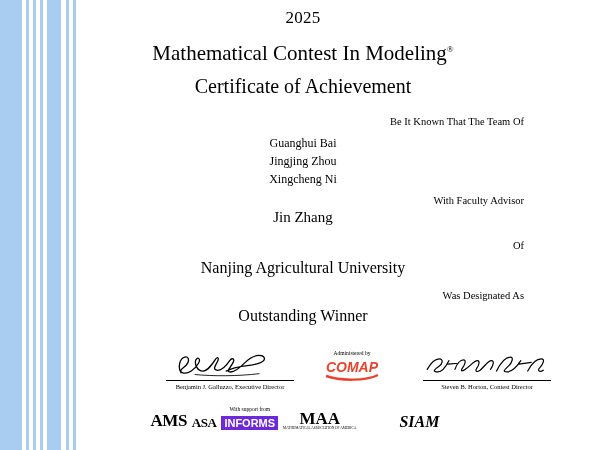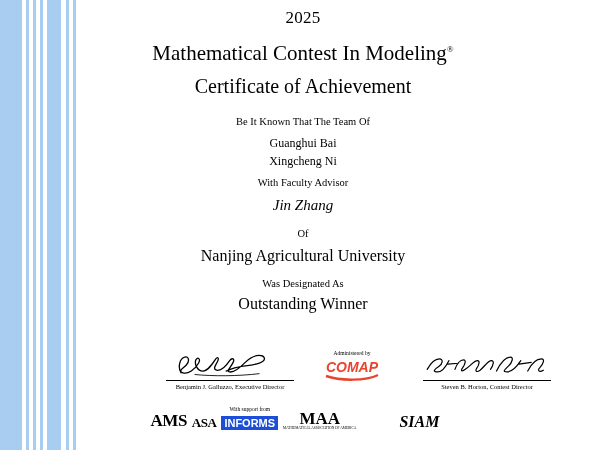--- a/index.html
+++ b/index.html
@@ -59,36 +59,36 @@
     vertical-align: super;
   }
   .title-sub {
     margin-top: 9px;
     font-size: 20px;
     color: #000;
   }
   .small-line {
     font-size: 10.5px;
     color: #000;
+    text-align: right;
   }
   .beit { margin-top: 18px; }
   .names {
     margin-top: 7px;
   }
   .name {
     font-size: 12px;
     line-height: 18px;
     color: #000;
   }
   .advisor-label { margin-top: 7px; }
   .advisor-name {
     font-size: 15px;
     line-height: 19px;
-    margin-top: 8px;
-    font-style: italic;
+    margin-top: 2px;
   }
   .of-label { margin-top: 13px; }
   .school {
     font-size: 16px;
     margin-top: 8px;
   }
   .designated-label { margin-top: 13px; }
   .award {
     font-size: 16px;
     margin-top: 6px;
@@ -194,20 +194,21 @@
     <div class="title-main">
       <span>Mathematical Contest In Modeling</span><span class="tm">®</span>
     </div>
 
     <div class="title-sub">Certificate of Achievement</div>
 
     <div class="small-line beit">Be It Known That The Team Of</div>
 
     <div class="names">
       <div class="name">Guanghui Bai</div>
+      <div class="name">Jingjing Zhou</div>
       <div class="name">Xingcheng Ni</div>
     </div>
 
     <div class="small-line advisor-label">With Faculty Advisor</div>
     <div class="advisor-name">Jin Zhang</div>
 
     <div class="small-line of-label">Of</div>
     <div class="school">Nanjing Agricultural University</div>
 
     <div class="small-line designated-label">Was Designated As</div>
@@ -244,21 +245,21 @@
 
   <div class="sponsors">
     <span class="sponsor-row">
 
       <span class="logo-text" style="font-size:17px; letter-spacing:-0.5px;">AMS</span>
 
       <span class="logo-text" style="font-size:13px; letter-spacing:-0.5px;">ASA</span>
 
       <span class="sponsor-with-note">
         <span class="with-support" style="display:block;">With support from</span>
-        <span style="display:inline-block; background:#1d4ed8; color:#fff; font-family:'Liberation Sans', sans-serif; font-weight:bold; font-size:11px; padding:1px 3px;">INFORMS</span>
+        <span style="display:inline-block; background:#6d28d9; color:#fff; font-family:'Liberation Sans', sans-serif; font-weight:bold; font-size:11px; padding:1px 3px;">INFORMS</span>
       </span>
 
       <span class="logo-text" style="font-size:17px;">
         <span style="display:block; line-height:15px;font-family:Liberation Serif, serif;">MAA</span>
         <span style="display:block; font-size:3.5px; font-weight:normal; line-height:5px;">MATHEMATICAL ASSOCIATION OF AMERICA</span>
       </span>
 
       <span class="logo-text" style="font-size:16px; font-style:italic;margin-left:38px;">SIAM</span>
     </span>
   </div>

